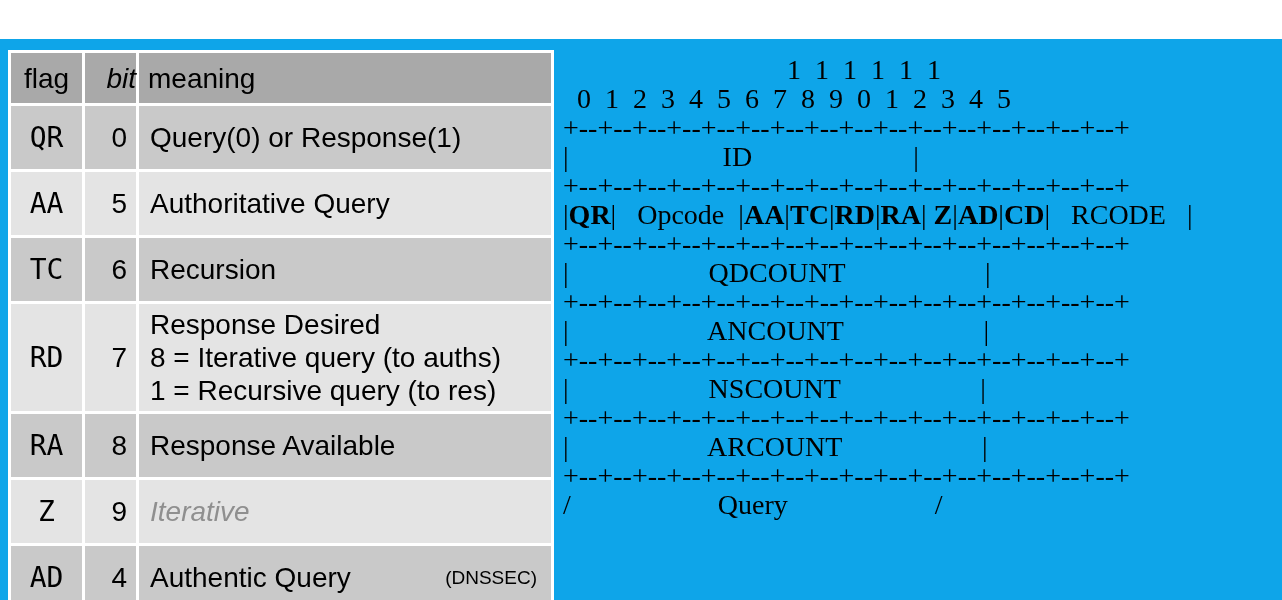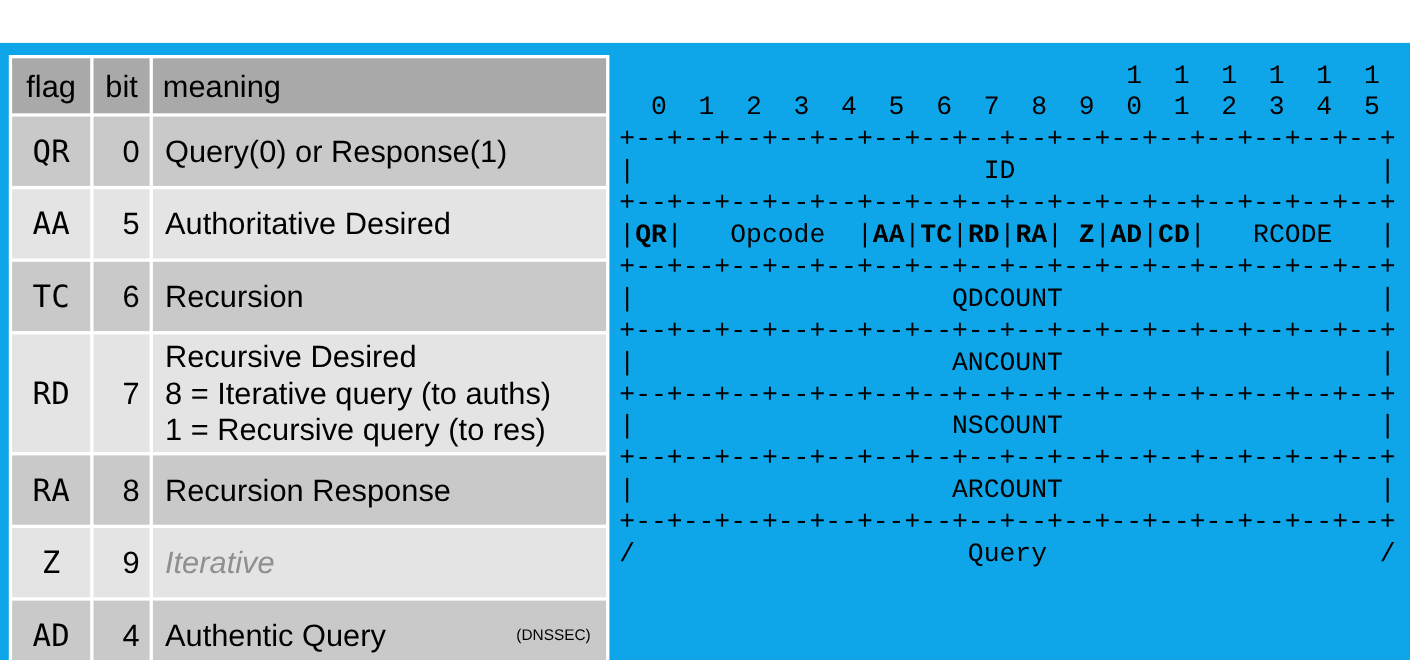--- a/index.html
+++ b/index.html
@@ -34,48 +34,48 @@
     font-size: 28px;
     line-height: 33px;
   }
   .flags-table th {
     background: var(--header-bg);
     font-weight: normal;
     height: 50px;
     vertical-align: middle;
   }
   .flags-table th.c-flag { width: 71px; text-align: center; }
-  .flags-table th.c-bit  { width: 51px; text-align: center; }
+  .flags-table th.c-bit  { width: 51px; text-align: right; font-style: italic; }
   .flags-table th.c-meaning { width: 403px; text-align: left; padding-left: 9px; }
   .flags-table td {
     height: 55px;
     vertical-align: middle;
   }
   .flags-table tr.dark td  { background: var(--row-dark); }
   .flags-table tr.light td { background: var(--row-light); }
   td.c-flag {
     text-align: center;
     font-family: "DejaVu Sans Mono", monospace;
   }
   td.c-bit { text-align: right; padding-right: 9px; }
   td.c-meaning { padding: 4px 14px 4px 11px; }
   .m-line { display: flex; align-items: flex-start; line-height: 33px; }
-  .m-note { margin-left: auto; font-size: 14px; white-space: nowrap; }
+  .m-note { margin-left: auto; font-size: 19px; white-space: nowrap; }
   td.c-meaning.reserved .m-main {
     font-style: italic;
     color: var(--reserved);
   }
 
   
   .diagram {
     position: absolute;
     left: 563px;
     top: 16px;
-    font-family: Liberation Mono, monospace;
-    font-size: 24px;
+    font-family: Liberation Serif, serif;
+    font-size: 28px;
     line-height: 29px;
     white-space: pre;
     color: var(--text);
   }
   .diagram .b { font-weight: bold; }
 </style>
 </head>
 <body>
 
 <div class="page">
@@ -96,54 +96,54 @@
             <div class="m-line">
               <span class="m-main">Query(0) or Response(1)</span>
             </div>
           </td>
   </tr>
         <tr class="light">
     <td class="c-flag">AA</td>
     <td class="c-bit">5</td>
     <td class="c-meaning">
             <div class="m-line">
-              <span class="m-main">Authoritative Desired</span>
+              <span class="m-main">Authoritative Query</span>
             </div>
           </td>
   </tr>
         <tr class="dark">
     <td class="c-flag">TC</td>
     <td class="c-bit">6</td>
     <td class="c-meaning">
             <div class="m-line">
               <span class="m-main">Recursion</span>
             </div>
           </td>
   </tr>
         <tr class="light">
     <td class="c-flag">RD</td>
     <td class="c-bit">7</td>
     <td class="c-meaning">
             <div class="m-line">
-              <span class="m-main">Recursive Desired</span>
+              <span class="m-main">Response Desired</span>
             </div>
             <div class="m-line">
               <span class="m-main">8 = Iterative query (to auths)</span>
             </div>
             <div class="m-line">
               <span class="m-main">1 = Recursive query (to res)</span>
             </div>
           </td>
   </tr>
         <tr class="dark">
     <td class="c-flag">RA</td>
     <td class="c-bit">8</td>
     <td class="c-meaning">
             <div class="m-line">
-              <span class="m-main">Recursion Response</span>
+              <span class="m-main">Response Available</span>
             </div>
           </td>
   </tr>
         <tr class="light">
     <td class="c-flag">Z</td>
     <td class="c-bit">9</td>
     <td class="c-meaning reserved">
             <div class="m-line">
               <span class="m-main">Iterative</span>
             </div>

